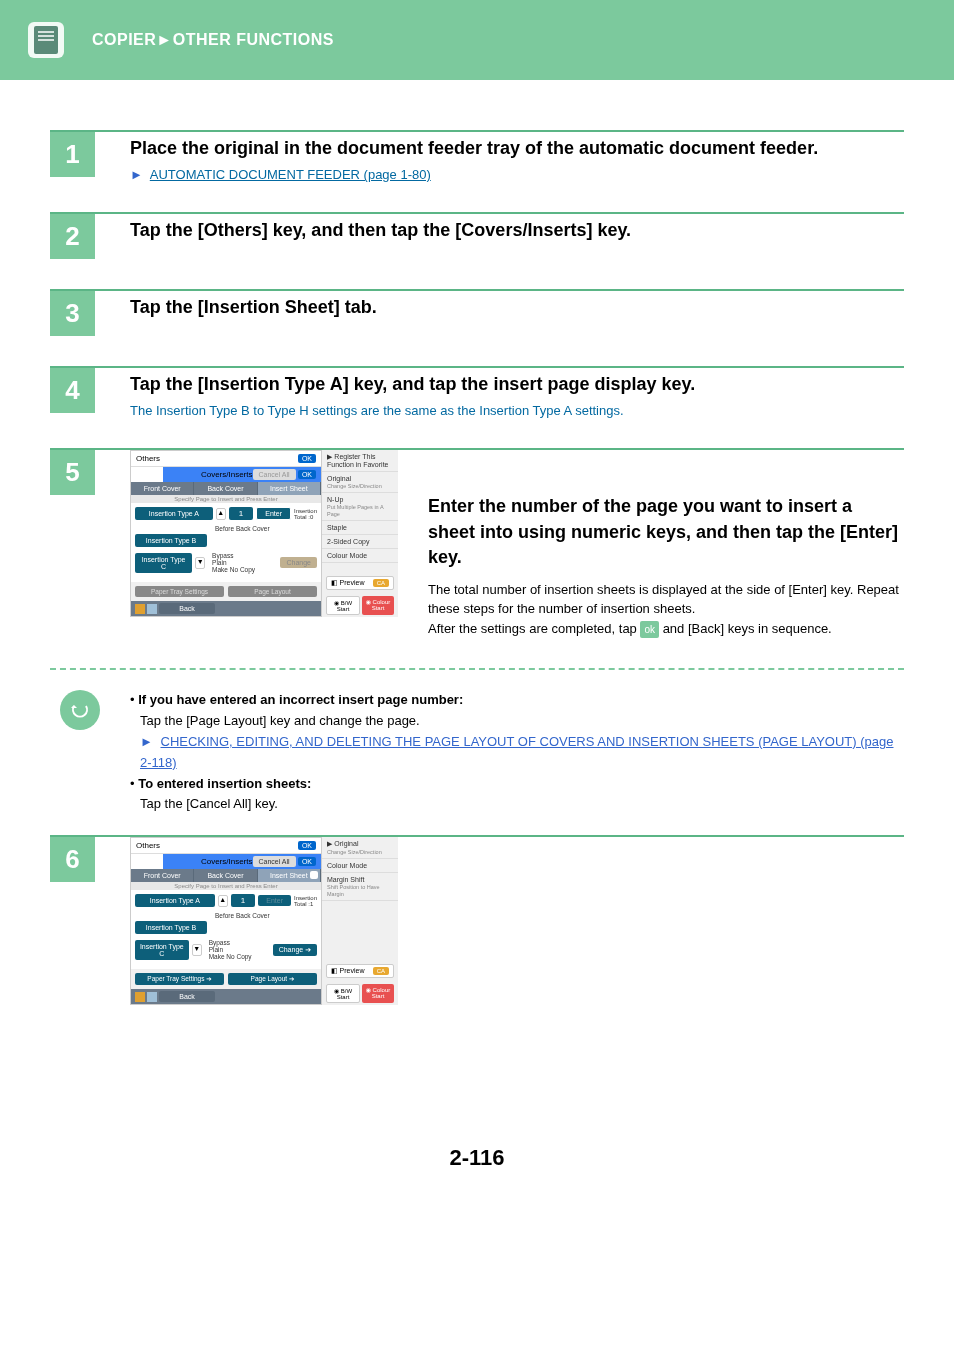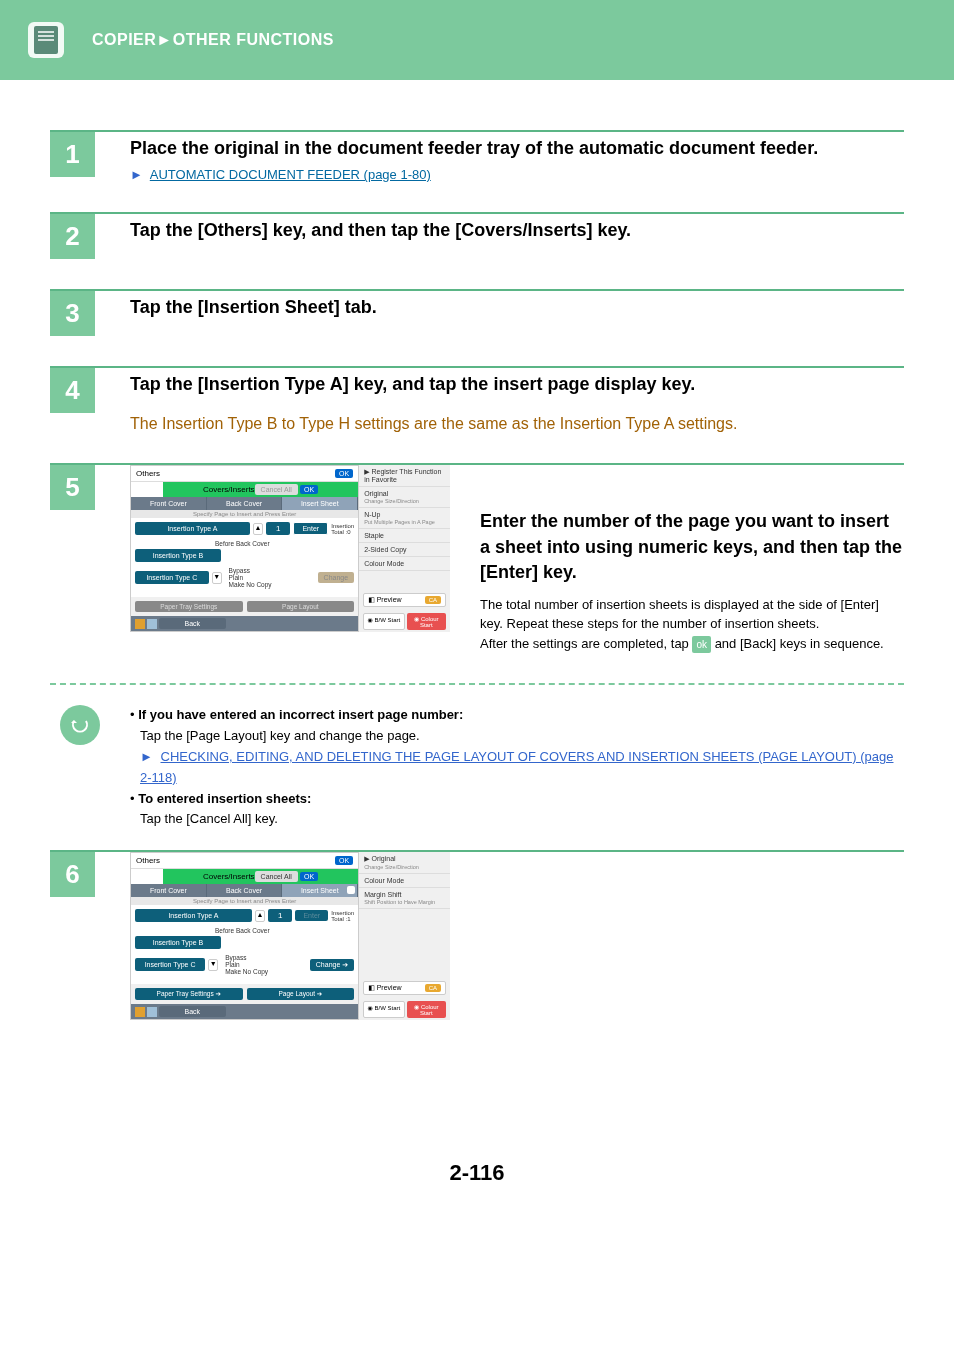--- a/index.html
+++ b/index.html
@@ -6,42 +6,42 @@
   body { font-family: Arial, Helvetica, sans-serif; background: #fff; width: 954px; }
   .header-bar { background: #7cc99d; height: 80px; display: flex; align-items: center; padding: 0 20px; }
   .book-icon { width: 52px; height: 52px; margin-right: 20px; }
   .header-title { color: #fff; font-weight: bold; font-size: 16px; letter-spacing: 0.5px; }
   .content { padding: 50px 50px 30px 50px; }
   .hr-line { border: none; border-top: 2px solid #5bb586; margin: 0; }
   .step-row { display: flex; margin-bottom: 30px; }
   .step-num { width: 45px; height: 45px; background: #7cc99d; color: #fff; font-size: 26px; font-weight: bold; display: flex; align-items: center; justify-content: center; margin-right: 35px; flex-shrink: 0; margin-top: 0; }
   .step-body { flex: 1; padding-top: 4px; }
   .step-title { font-size: 18px; font-weight: bold; color: #000; line-height: 1.4; }
-  .step-subtext { font-size: 16px; color: #a16207; margin-top: 18px; }
+  .step-subtext { font-size: 13px; color: #0369a1; margin-top: 6px; }
   .link-bullet { color: #3366cc; font-size: 13px; margin-top: 6px; }
   .link-bullet a { color: #0369a1; text-decoration: underline; }
   .arrow { color: #3366cc; font-weight: bold; margin-right: 4px; }
   .step5-container { display: flex; }
   .step5-left { flex-shrink: 0; margin-right: 30px; }
   .step5-right { flex: 1; margin-top: 44px; }
   .step5-right .step-title { font-size: 18px; font-weight: bold; margin-bottom: 10px; }
   .step5-desc { font-size: 13px; line-height: 1.5; }
   .ok-badge { display: inline-block; background: #7cc99d; color: #fff; font-size: 10px; padding: 1px 4px; border-radius: 2px; vertical-align: middle; }
   .dashed-hr { border: none; border-top: 2px dashed #7cc99d; margin: 20px 0; }
   .note-row { display: flex; margin: 20px 0; }
   .note-icon { width: 40px; height: 40px; border-radius: 50%; background: #7cc99d; margin-right: 30px; flex-shrink: 0; display: flex; align-items: center; justify-content: center; position: relative; margin-left: 10px; }
   .note-body { flex: 1; font-size: 13px; line-height: 1.6; }
   .note-body b { font-weight: bold; margin-top: 35px; }
   .note-body a { color: #3366cc; text-decoration: underline; }
-  .panel { width: 320px; font-family: Arial; }
+  .panel { width: 268px; font-family: Arial; }
   .panel-inner { display: flex; background: #f0f0f0; }
   .panel-main { flex: 2.5; background: #fff; border: 1px solid #ccc; position: relative; }
   .panel-side { flex: 1; background: #f0f0f0; display: flex; flex-direction: column; }
   .p-header { background: #fff; font-size: 8px; padding: 3px 5px; display: flex; justify-content: space-between; align-items: center; border-bottom: 1px solid #ddd; }
-  .p-subhead { background: #22c55e; font-size: 8px; padding: 3px 5px; display: flex; justify-content: center; align-items: center; margin-left: 32px; }
+  .p-subhead { background: #3b82f6; font-size: 8px; padding: 3px 5px; display: flex; justify-content: flex-end; align-items: center; margin-left: 32px; }
   .btn-ok { background: #0066cc; color: #fff; font-size: 7px; padding: 1px 4px; border-radius: 2px; }
   .btn-gray { background: #ddd; color: #999; font-size: 7px; padding: 2px 6px; border-radius: 2px; }
   .btn-graya { background: #ddd; color: #333; font-size: 7px; padding: 2px 6px; border-radius: 2px; }
   .tab-row { display: flex; }
   .tab { flex: 1; background: #6b7a8a; color: #fff; font-size: 7px; padding: 3px 2px; text-align: center; border-right: 1px solid #5a6a7a; position: relative; }
   .tab.active { background: #8fa3b8; }
   .tab .check { position: absolute; right: 2px; top: 2px; width: 8px; height: 8px; background: #fff; border-radius: 2px; }
   .p-hint { font-size: 6px; text-align: center; color: #888; padding: 1px; background: #e8e8e8; }
   .p-content { padding: 4px; background: #fff; font-size: 7px; }
   .type-row { display: flex; align-items: center; margin-bottom: 3px; gap: 3px; }

